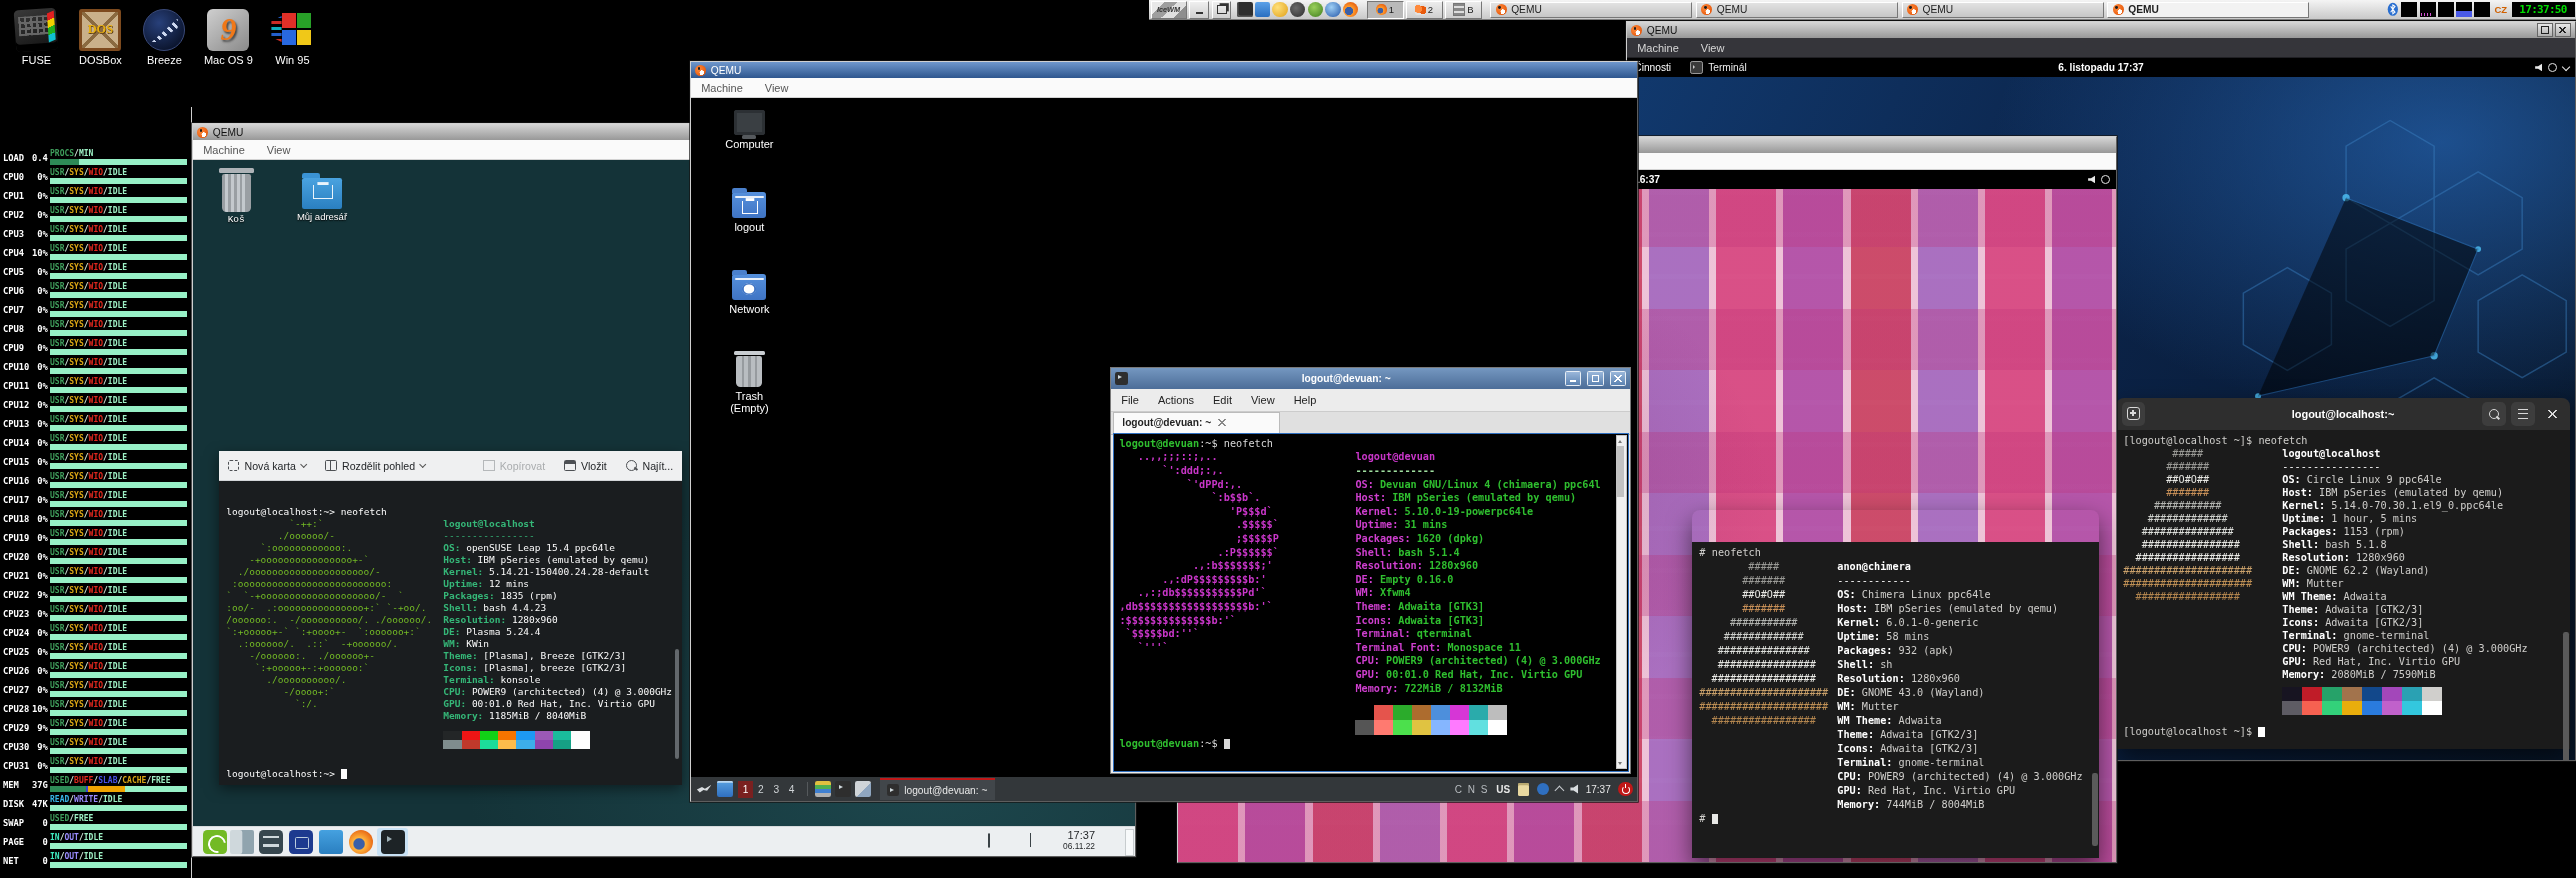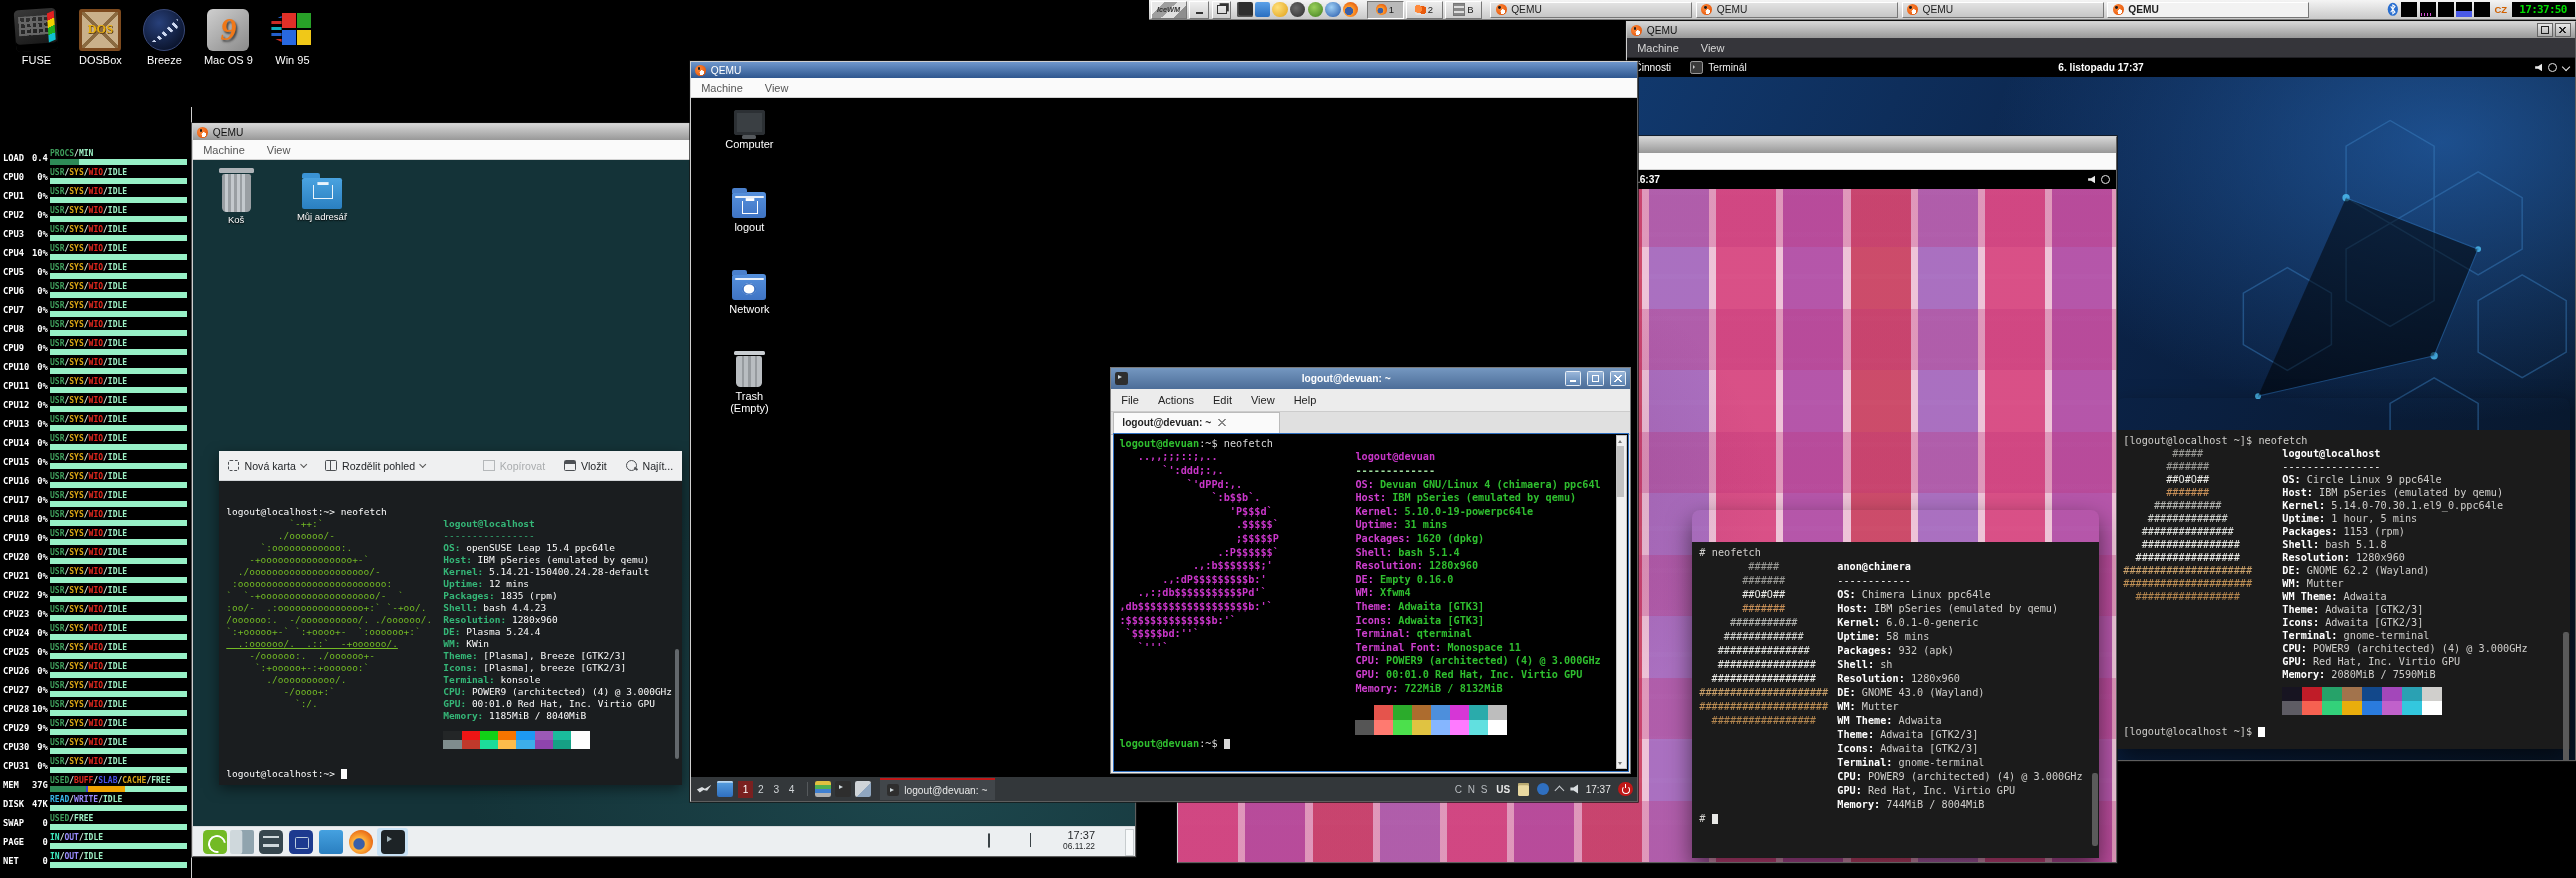--- a/index.html
+++ b/index.html
@@ -1190,21 +1190,21 @@
     <div class="tbar">
       <span class="qemu-ico"></span>
       <span>QEMU</span>
     </div>
     <div class="mbar">
 
     <span>Machine</span>
         <span>View</span>
       </div>
     <div class="vm">
-      <div class="vicon" style="left:10.2px;top:14px;">
+      <div class="vicon" style="left:10.2px;top:14px;font-family:Liberation Mono, monospace;">
         <span class="art-trash"></span>
         <span class="vlabel">Koš</span>
       </div>
       <div class="vicon" style="left:96px;top:17.6px;">
         <span class="art-folder home"></span>
         <span class="vlabel">Můj adresář</span>
       </div>
 
       <div id="konsole">
         <div class="kon-tools">
@@ -1240,21 +1240,21 @@
             <div class="al" style="color: rgb(115, 186, 37);">           `-++:`</div>
                 <div class="al" style="color: rgb(115, 186, 37);">         ./oooooo/-</div>
                 <div class="al" style="color: rgb(115, 186, 37);">      `:oooooooooooo:.</div>
                 <div class="al" style="color: rgb(115, 186, 37);">    -+oooooooooooooooo+-`</div>
                 <div class="al" style="color: rgb(115, 186, 37);">  ./ooooooooooooooooooooo/-</div>
                 <div class="al" style="color: rgb(115, 186, 37);"> :oooooooooooooooooooooooooo:</div>
                 <div class="al" style="color: rgb(115, 186, 37);">`  `-+oooooooooooooooooooo/-  `</div>
                 <div class="al" style="color: rgb(115, 186, 37);">:oo/-  .:ooooooooooooooo+:` `-+oo/.</div>
                 <div class="al" style="color: rgb(115, 186, 37);">/oooooo:.  -/oooooooooo/. ./oooooo/.</div>
                 <div class="al" style="color: rgb(115, 186, 37);">`:+ooooo+-` `:+oooo+-  `:oooooo+:`</div>
-                <div class="al" style="color: rgb(115, 186, 37); text-decoration: underline;">  .:oooooo/.  .::`  -+oooooo/.</div>
+                <div class="al" style="color: rgb(115, 186, 37);">  .:oooooo/.  .::`  -+oooooo/.</div>
                 <div class="al" style="color: rgb(115, 186, 37);">    -/oooooo:.  ./oooooo+-</div>
                 <div class="al" style="color: rgb(115, 186, 37);">     `:+ooooo+-:+oooooo:`</div>
                 <div class="al" style="color: rgb(115, 186, 37);">       ./oooooooooo/.</div>
                 <div class="al" style="color: rgb(115, 186, 37);">          -/oooo+:`</div>
                 <div class="al" style="color: rgb(115, 186, 37);">            `:/.</div>
               </div>
             <div class="nf-info">
               <div class="nf-title">logout@localhost</div>
               <div class="nf-sep">----------------</div>
               <div>
@@ -1379,20 +1379,37 @@
         </span>
         <span class="gclock">6. listopadu 17:37</span>
         <span class="gstatus">
           <i class="gs-vol"></i>
           <i class="gs-pwr"></i>
           <i class="gs-caret"></i>
         </span>
       </div>
 
       <div class="gterm" id="cir-term">
+        <div class="ghead">
+          <span class="gt">logout@localhost:~</span>
+          <span class="gbtn">
+              <i class="g-newtab"></i>
+            </span>
+          <span class="gsp">
+            <span class="gbtn">
+                <i class="g-search"></i>
+              </span>
+            <span class="gbtn">
+                <i class="g-burger"></i>
+              </span>
+            <span class="gbtn plain">
+                <i class="g-close"></i>
+              </span>
+          </span>
+        </div>
         <div class="gbody cir-term" style="--kc: #ffffff; --vc: #d0cfcc;">
           <div class="tline"><span class="p">[logout@localhost ~]$</span><span class="cmd">neofetch</span></div>
           <div class="nf">
             <div class="nf-art">
 
             <div class="al" style="color: rgb(154, 154, 150);">        #####</div>
                 <div class="al" style="color: rgb(154, 154, 150);">       #######</div>
                 <div class="al" style="color: rgb(232, 232, 228);">       ##O#O##</div>
                 <div class="al" style="color: rgb(200, 144, 88);">       #######</div>
                 <div class="al" style="color: rgb(180, 182, 178);">     ###########</div>

